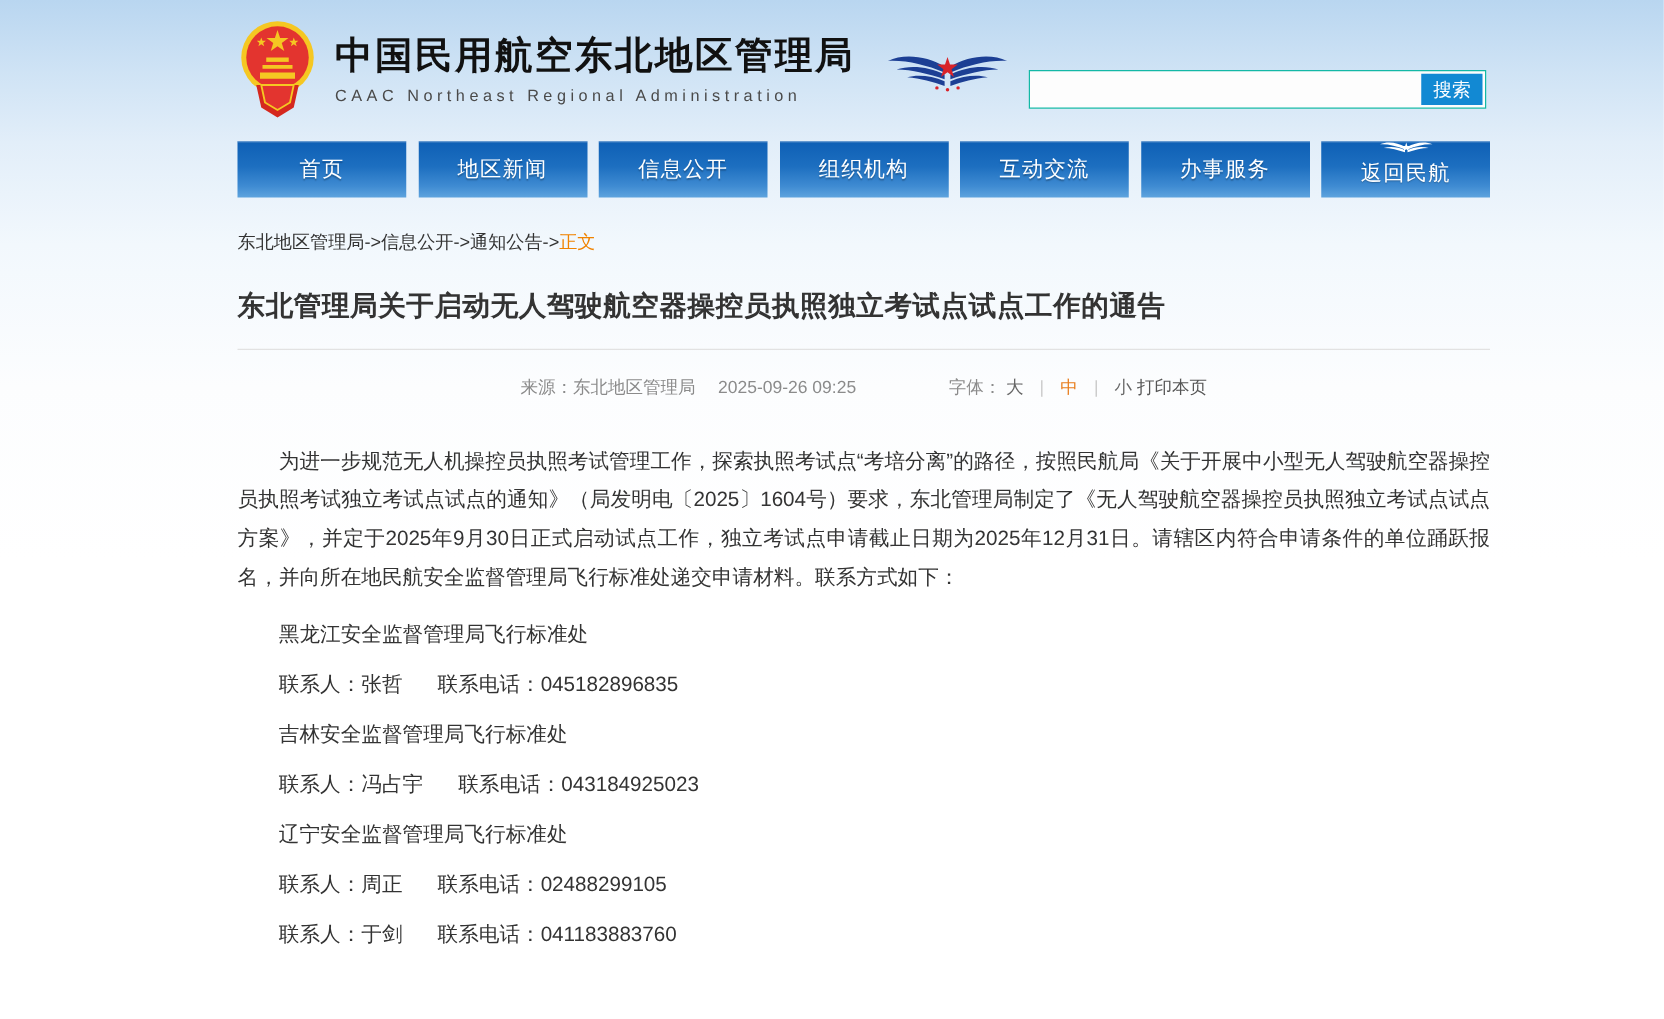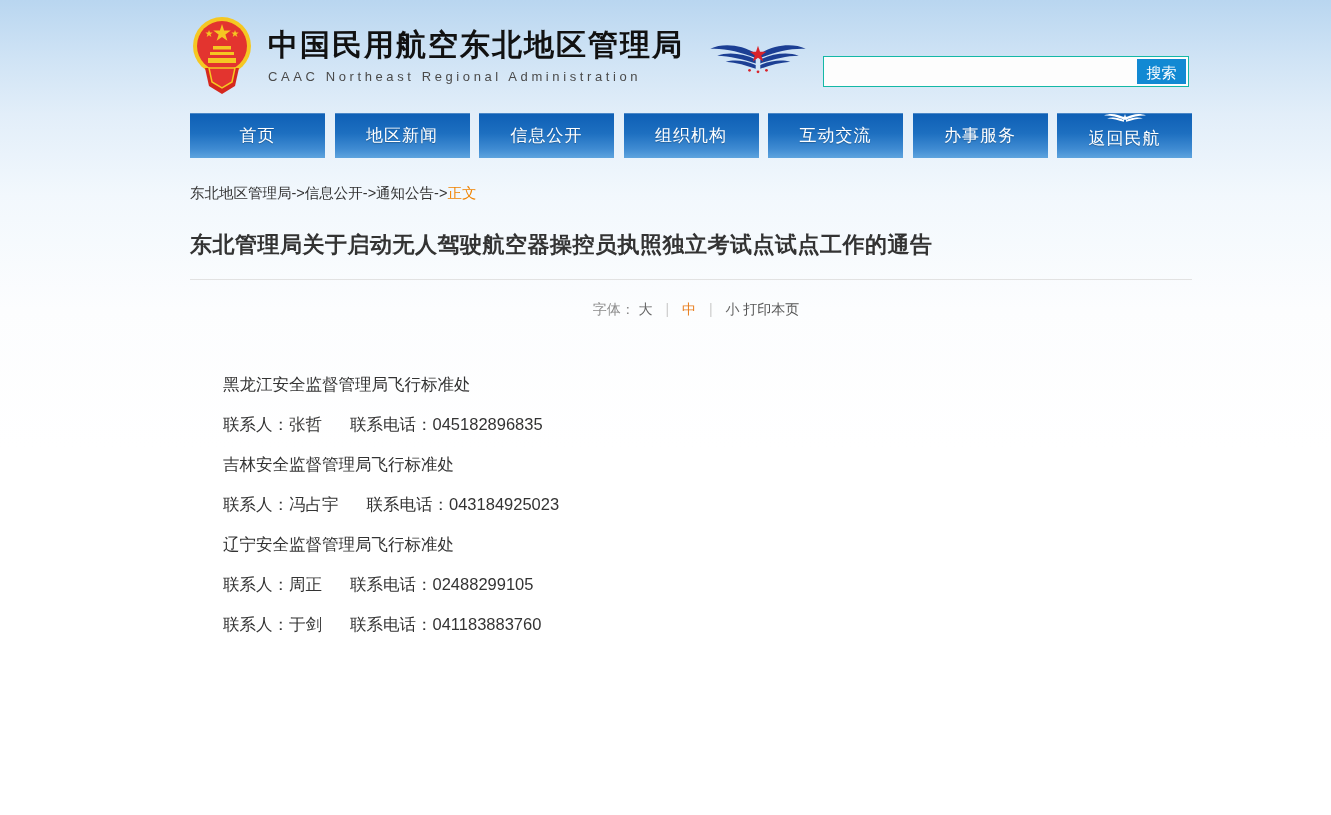--- a/index.html
+++ b/index.html
@@ -149,32 +149,37 @@
   </div>
 
   <div class="breadcrumb">
     <span class="trail">东北地区管理局-&gt;信息公开-&gt;通知公告-&gt;</span><span class="current">正文</span>
   </div>
 
   <div class="article-title">东北管理局关于启动无人驾驶航空器操控员执照独立考试点试点工作的通告</div>
   <div class="divider"></div>
 
   <div class="meta">
+    <span class="source-group">
+      <span>来源：东北地区管理局</span>
+      <span>2025-09-26 09:25</span>
+    </span>
     <span class="font-controls">
       <span class="fc-label">字体：</span>
       <span class="font-size-opt">大</span>
       <span class="fc-sep">|</span>
       <span class="font-size-opt active">中</span>
       <span class="fc-sep">|</span>
       <span class="font-size-opt">小</span>
       <span class="print-link">打印本页</span>
     </span>
   </div>
 
   <div class="body-text">
+    <p class="main-para">为进一步规范无人机操控员执照考试管理工作，探索执照考试点“考培分离”的路径，按照民航局《关于开展中小型无人驾驶航空器操控员执照考试独立考试点试点的通知》（局发明电〔2025〕1604号）要求，东北管理局制定了《无人驾驶航空器操控员执照独立考试点试点方案》，并定于2025年9月30日正式启动试点工作，独立考试点申请截止日期为2025年12月31日。请辖区内符合申请条件的单位踊跃报名，并向所在地民航安全监督管理局飞行标准处递交申请材料。联系方式如下：</p>
 
     <p class="contact first-office">黑龙江安全监督管理局飞行标准处</p>
     <p class="contact">
       <span>联系人：</span><span>张哲</span><span class="phone-part">联系电话：</span><span>045182896835</span>
     </p>
 
     <p class="contact">吉林安全监督管理局飞行标准处</p>
     <p class="contact">
       <span>联系人：</span><span>冯占宇</span><span class="phone-part">联系电话：</span><span>043184925023</span>
     </p>

